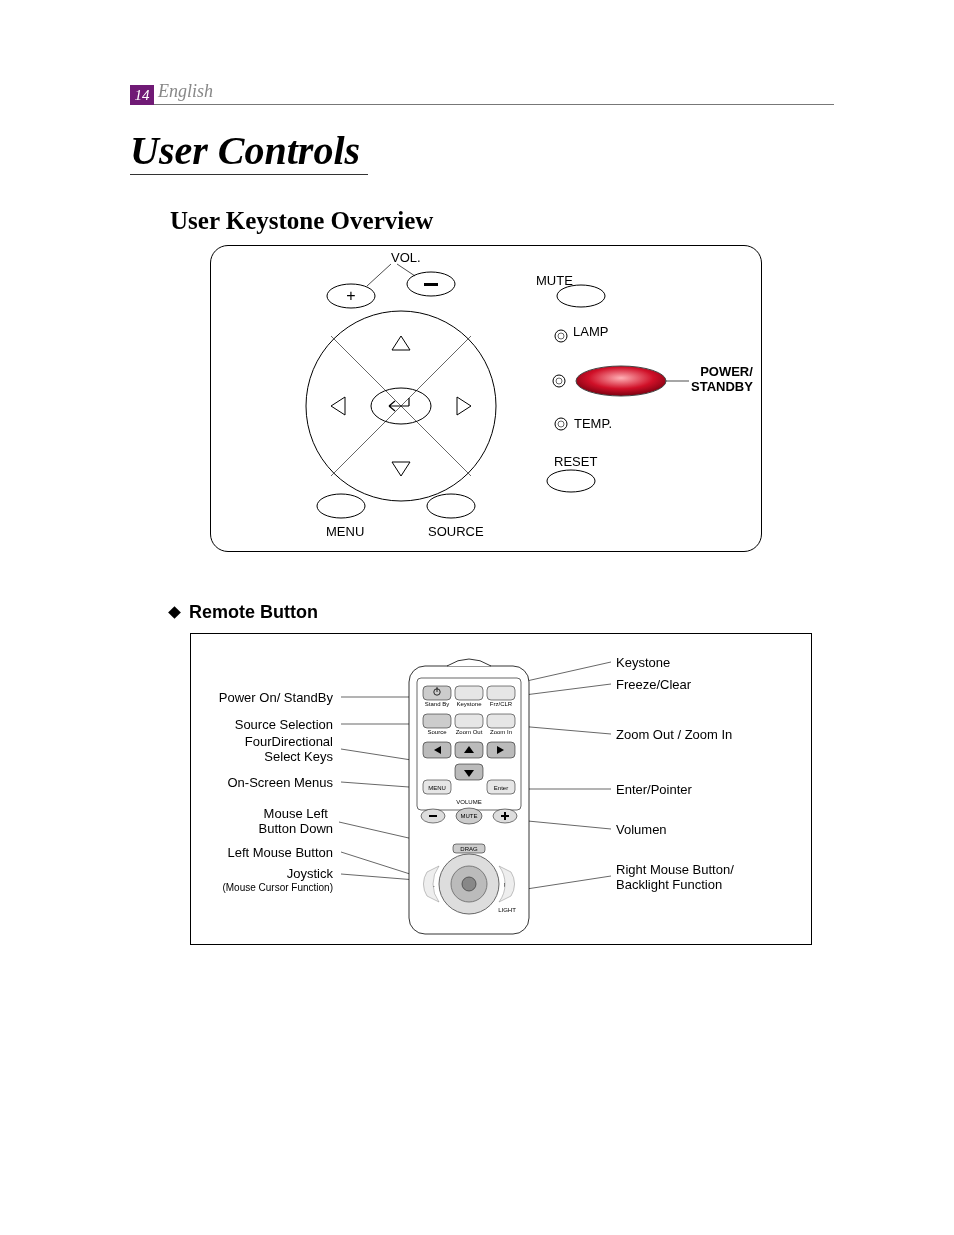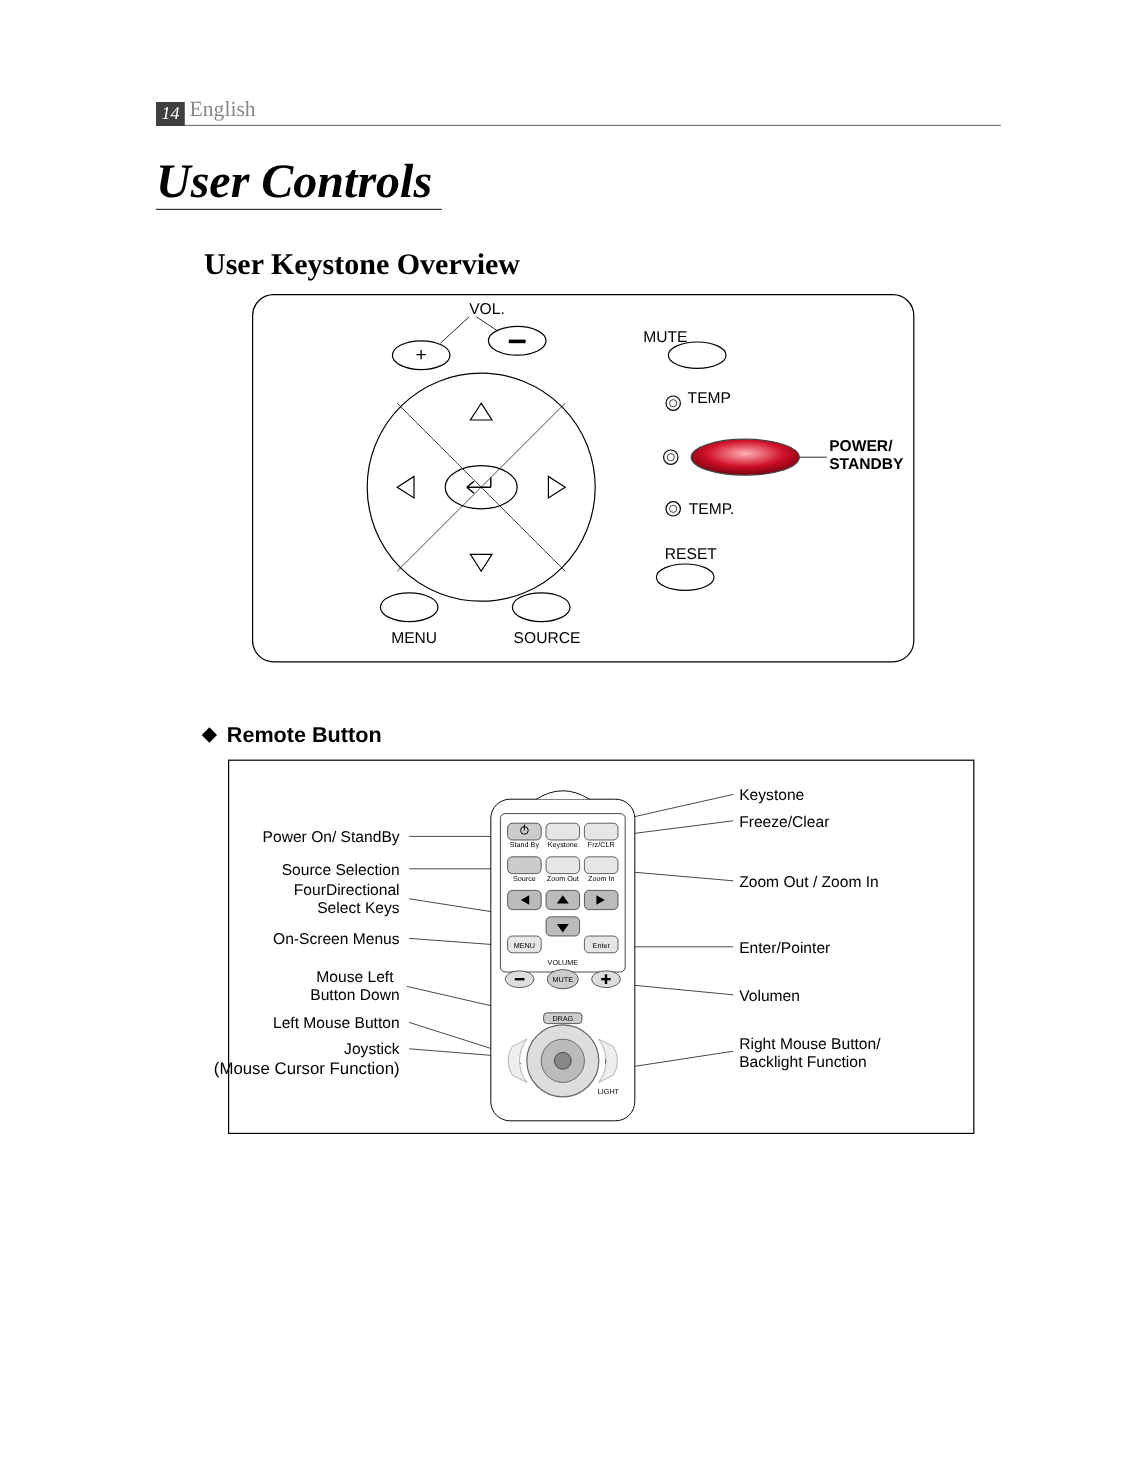--- a/index.html
+++ b/index.html
@@ -21,32 +21,33 @@
     margin-bottom: 12px;
     position: relative;
     height: 22px;
   }
   .page-num-box {
     position: absolute;
     left: 0;
     bottom: -1px;
     width: 24px;
     height: 20px;
-    background: #404040;
+    background: #701a75;
     color: #fff;
     font-style: italic;
     font-size: 15px;
     text-align: center;
     line-height: 20px;
   }
   .lang-label {
     position: absolute;
     left: 28px;
     bottom: 2px;
     color: #888;
+    font-style: italic;
     font-size: 18px;
   }
   .title {
     font-style: italic;
     font-size: 40px;
     font-weight: bold;
     border-bottom: 1.5px solid #333;
     display: inline-block;
     padding-right: 8px;
     margin: 10px 0 20px 0;
@@ -92,37 +93,38 @@
     position: relative;
     background: #fff;
     font-family: Arial, Helvetica, sans-serif;
   }
   .plabel {
     position: absolute;
     font-family: Arial, Helvetica, sans-serif;
     font-size: 13px;
     color: #000;
     white-space: nowrap;
+    text-align: right;
   }
   
   .panel-svg { position: absolute; left: 0; top: 0; }
   .rlabel-l {
     position: absolute;
     font-size: 13px;
     text-align: center;
     white-space: nowrap;
   }
   .rlabel-r {
     position: absolute;
     font-size: 13px;
     text-align: left;
     white-space: nowrap;
   }
   .rsub {
-    font-size: 14px;
+    font-size: 10px;
   }
   .tiny {
     font-size: 6px;
     font-family: Arial, Helvetica, sans-serif;
     text-anchor: middle;
   }
 </style>
 </head>
 <body>
 
@@ -187,21 +189,21 @@
       <ellipse cx="360" cy="235" rx="24" ry="11" fill="none" stroke="#000" stroke-width="1"></ellipse>
 
       <ellipse cx="240" cy="260" rx="24" ry="12" fill="none" stroke="#000" stroke-width="1"></ellipse>
 
       <ellipse cx="130" cy="260" rx="24" ry="12" fill="none" stroke="#000" stroke-width="1"></ellipse>
 
       <line x1="455" y1="135" x2="478" y2="135" stroke="#000" stroke-width="0.7"></line>
     </svg>
     <div class="plabel" style="left:180px; top:4px;">VOL.</div>
     <div class="plabel" style="left:325px; top:27px;">MUTE</div>
-    <div class="plabel" style="left:362px; top:78px;">TEMP</div>
+    <div class="plabel" style="left:362px; top:78px;">LAMP</div>
     <div class="plabel" style="left:480px; top:118px; white-space:pre;font-weight:bold;">POWER/
 STANDBY</div>
     <div class="plabel" style="left:363px; top:170px;">TEMP.</div>
     <div class="plabel" style="left:343px; top:208px;">RESET</div>
     <div class="plabel" style="left:217px; top:278px;">SOURCE</div>
     <div class="plabel" style="left:115px; top:278px;">MENU</div>
   </div>
 
   <div class="sub-heading" style="margin-top:50px;">
     <span class="diamond"></span><span>Remote Button</span>

